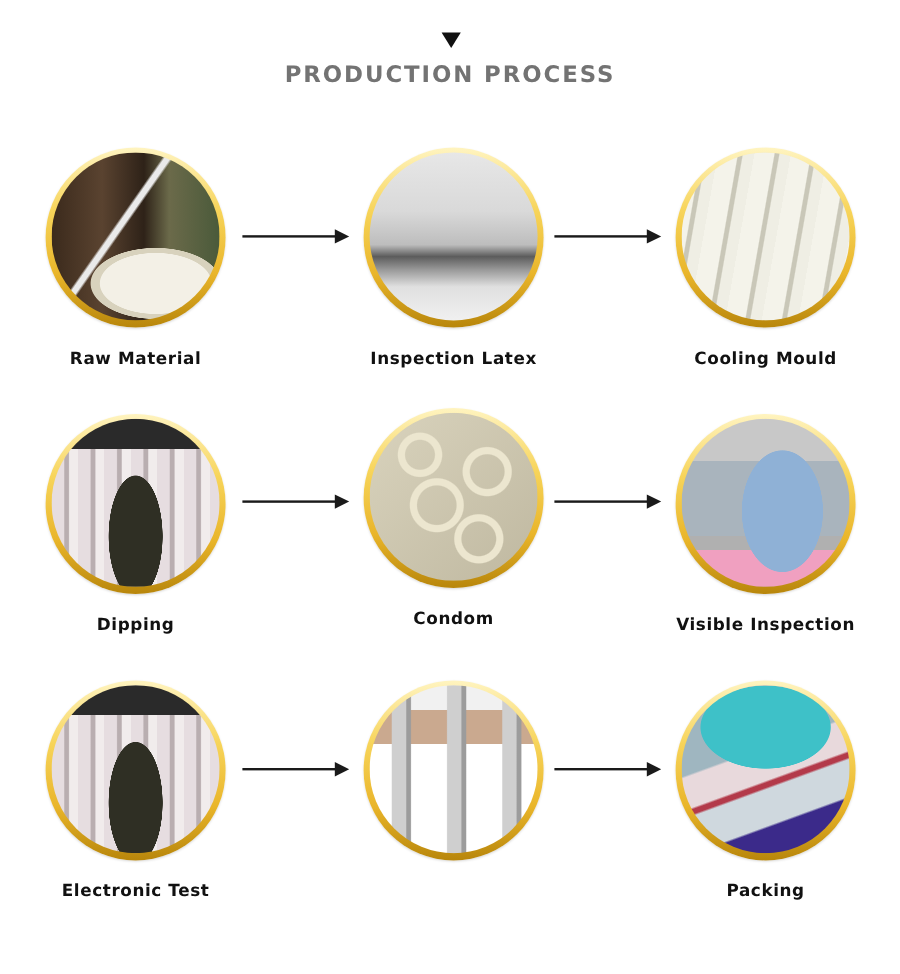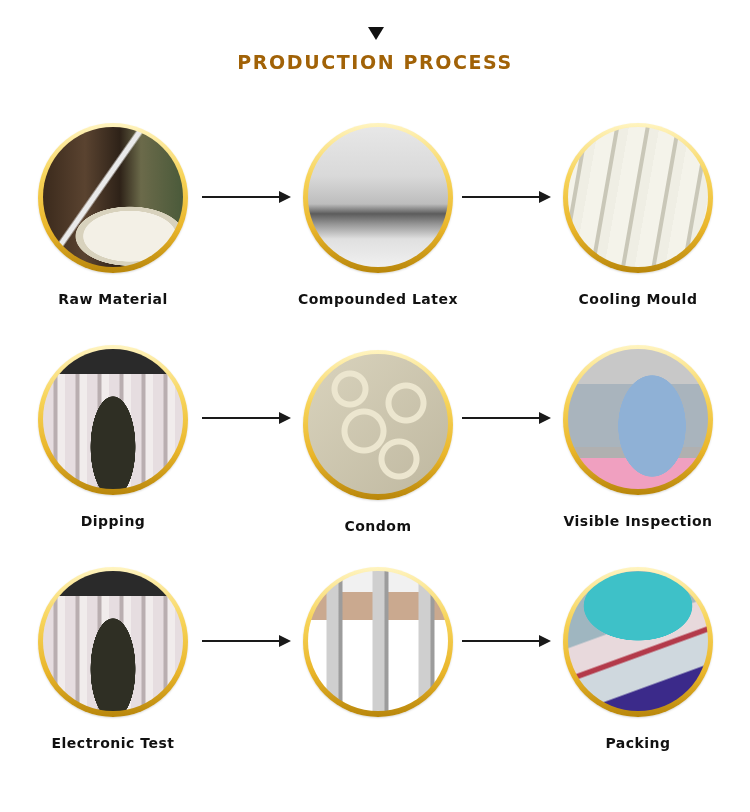--- a/index.html
+++ b/index.html
@@ -2,21 +2,21 @@
 <html><head>
 <meta charset="utf-8">
 <style>
   html, body { margin:0; padding:0; background:#ffffff; }
   body { width:750px; height:812px; position:relative; overflow:hidden;
          font-family:"DejaVu Sans","Liberation Sans",sans-serif; color:#111; }
   .tri { position:absolute; left:368px; top:27px; width:0; height:0;
          border-left:8px solid transparent; border-right:8px solid transparent;
          border-top:13px solid #111; }
   .title { position:absolute; left:0; width:750px; top:51px; text-align:center;
-           font-size:19px; font-weight:bold; letter-spacing:1.6px; color:#a16207; }
+           font-size:19px; font-weight:bold; letter-spacing:1.6px; color:#737373; }
   .step { position:absolute; width:240px; height:210px; }
   .ring { position:absolute; left:45px; top:0; width:150px; height:150px; border-radius:50%;
           background:linear-gradient(180deg,#fff4c0 0%,#f7d45a 35%,#e9b52a 70%,#b8860b 100%);
           box-shadow:0 1px 2px rgba(0,0,0,0.15); }
   .photo { position:absolute; left:5px; top:4px; width:140px; height:140px; border-radius:50%;
            overflow:hidden; }
   .label { position:absolute; left:0; width:240px; top:168px; text-align:center;
            font-size:14px; font-weight:bold; letter-spacing:0.5px; color:#111; }
   .arrow { position:absolute; height:2px; background:#1a1a1a; width:80px; }
   .arrow::after { content:""; position:absolute; right:-9px; top:-5px; width:0; height:0;
@@ -69,40 +69,40 @@
       <div class="photo p-raw"></div>
     </div>
   <div class="label">Raw Material</div>
 </div>
 <div class="arrow" style="left:202px; top:196px;"></div>
 
 <div class="step" style="left:258px; top:123px;">
   <div class="ring">
       <div class="photo p-latex"></div>
     </div>
-  <div class="label">Compounded Latex</div>
+  <div class="label">Inspection Latex</div>
 </div>
 <div class="arrow" style="left:462px; top:196px;"></div>
 
 <div class="step" style="left:518px; top:123px;">
   <div class="ring">
       <div class="photo p-mould"></div>
     </div>
   <div class="label">Cooling Mould</div>
 </div>
 
 <div class="step" style="left:-7px; top:345px;">
   <div class="ring">
       <div class="photo p-dip"></div>
     </div>
   <div class="label">Dipping</div>
 </div>
 <div class="arrow" style="left:202px; top:417px;"></div>
 
-<div class="step" style="left:258px; top:350px;">
+<div class="step" style="left:258px; top:340px;">
   <div class="ring">
       <div class="photo p-condom"></div>
     </div>
   <div class="label">Condom</div>
 </div>
 <div class="arrow" style="left:462px; top:417px;"></div>
 
 <div class="step" style="left:518px; top:345px;">
   <div class="ring">
       <div class="photo p-insp"></div>

